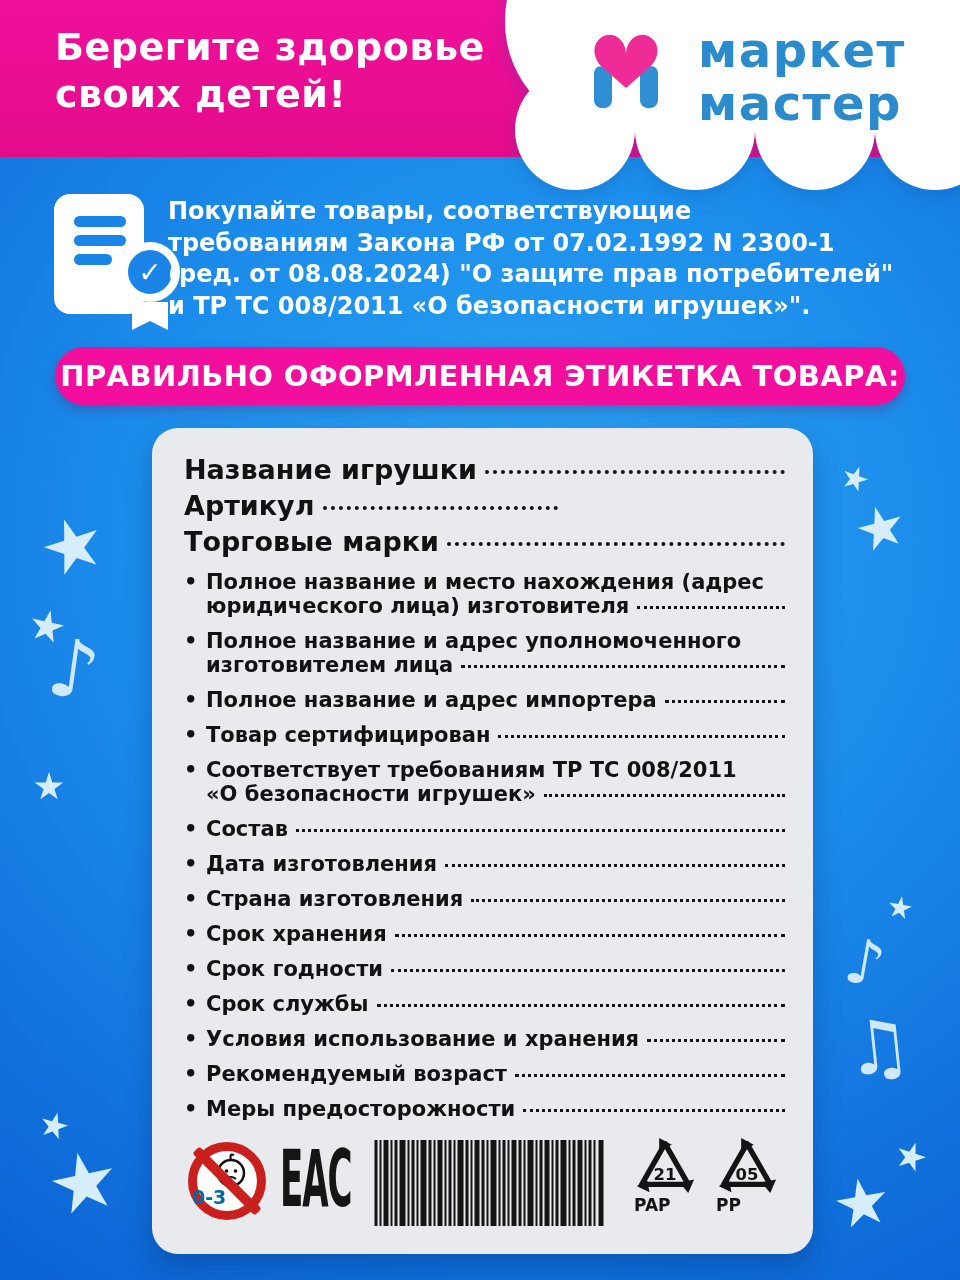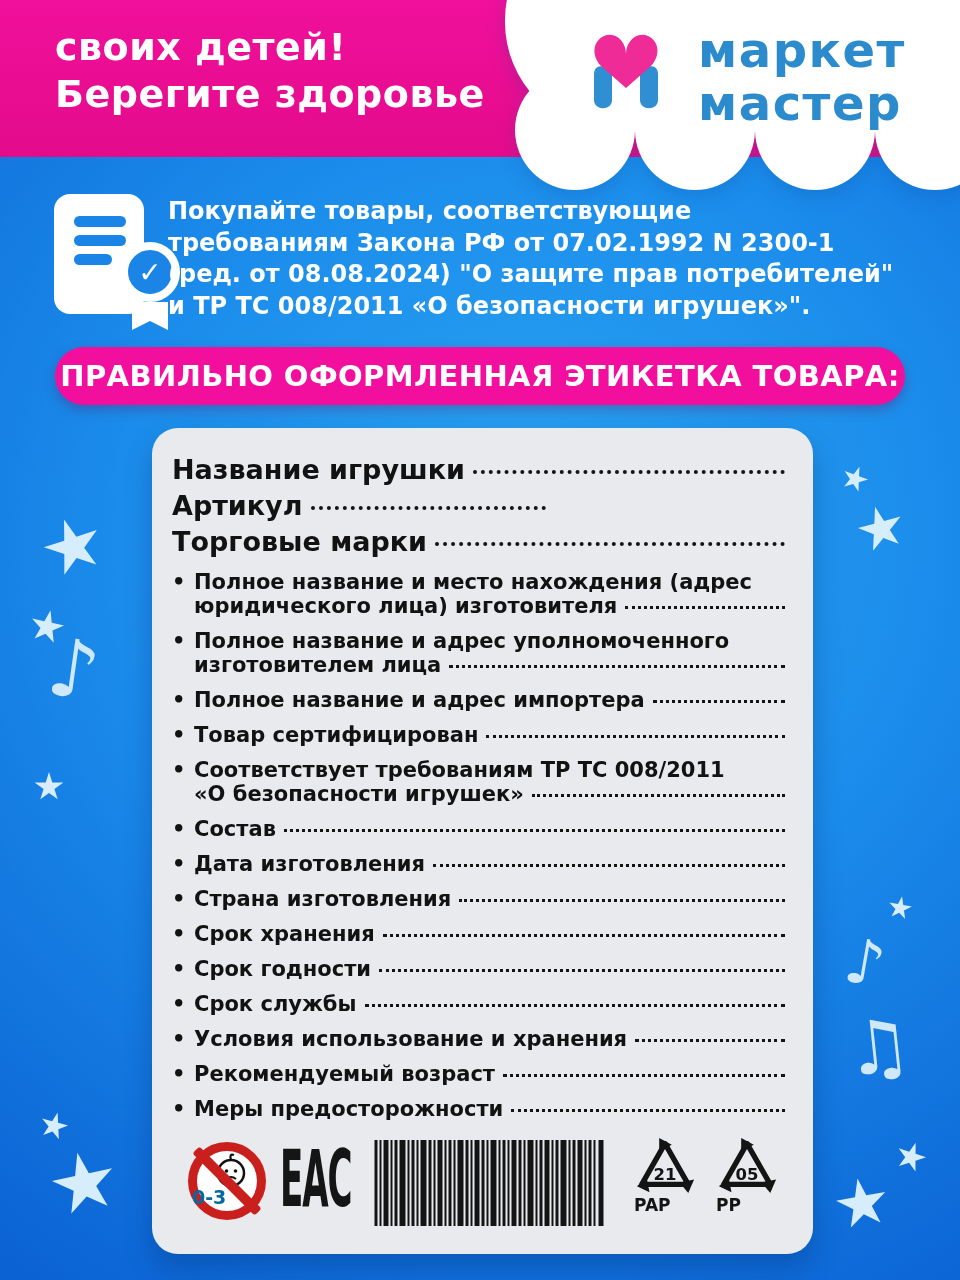--- a/index.html
+++ b/index.html
@@ -34,21 +34,21 @@
   .intro-text{position:absolute;left:168px;top:196px;color:#fff;font-weight:800;
     font-size:24px;line-height:31.5px;white-space:nowrap;}
   
   .pill{position:absolute;left:55px;top:347px;width:850px;height:58px;background:#f30f9e;
     border-radius:29px;display:flex;align-items:center;justify-content:center;color:#fff;
     font-weight:800;font-size:29px;letter-spacing:.4px;box-shadow:0 5px 12px rgba(110,0,70,.28);
     white-space:nowrap;}
   
   .card{position:absolute;left:152px;top:428px;width:661px;height:826px;background:#e9eaee;
     border-radius:26px;box-shadow:0 14px 28px rgba(4,40,110,.32);
-    padding:26px 28px 0 20px;box-sizing:border-box;color:#121212;}
+    padding:26px 28px 0 32px;box-sizing:border-box;color:#121212;}
   .f-row{display:flex;align-items:baseline;height:36px;font-size:27px;font-weight:800;white-space:nowrap;}
   .dots{flex:1;margin-left:8px;border-bottom:4px dotted #141414;transform:translateY(-5px);min-width:30px;}
   .f-row.short .dots{flex:0 0 235px;}
   #label-items{margin-top:8px;}
   .item{display:flex;margin-bottom:11px;font-size:21px;font-weight:700;line-height:24px;}
   .bullet{flex:0 0 22px;width:22px;}
   .item-body{flex:1;min-width:0;}
   .last-line{display:flex;align-items:baseline;}
   .last-line span{white-space:nowrap;}
   .last-line .dots{border-bottom-width:3.5px;transform:translateY(-4px);}
@@ -71,22 +71,22 @@
     clip-path:polygon(50% 0%,61% 35%,98% 35%,68% 57%,79% 91%,50% 70%,21% 91%,32% 57%,2% 35%,39% 35%);}
   .note{position:absolute;color:#cfe9fb;font-weight:700;line-height:1;}
 </style>
 </head>
 <body>
 
 <div class="poster">
 
   <div class="top-banner">
     <div class="header-title">
+      <div>Берегите здоровье</div>
       <div>своих детей!</div>
-      <div>Берегите здоровье</div>
     </div>
   </div>
 
   <div class="cloud-wrap">
     <div class="cloud-rect"></div>
     <div class="cloud-bump" style="left:515px"></div>
     <div class="cloud-bump" style="left:635px"></div>
     <div class="cloud-bump" style="left:755px"></div>
     <div class="cloud-bump" style="left:875px"></div>
     <div class="logo">

